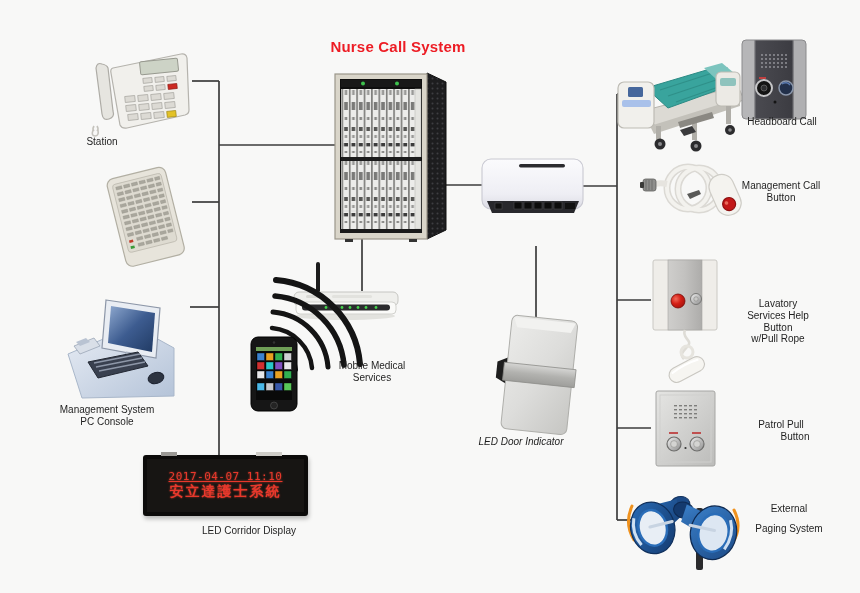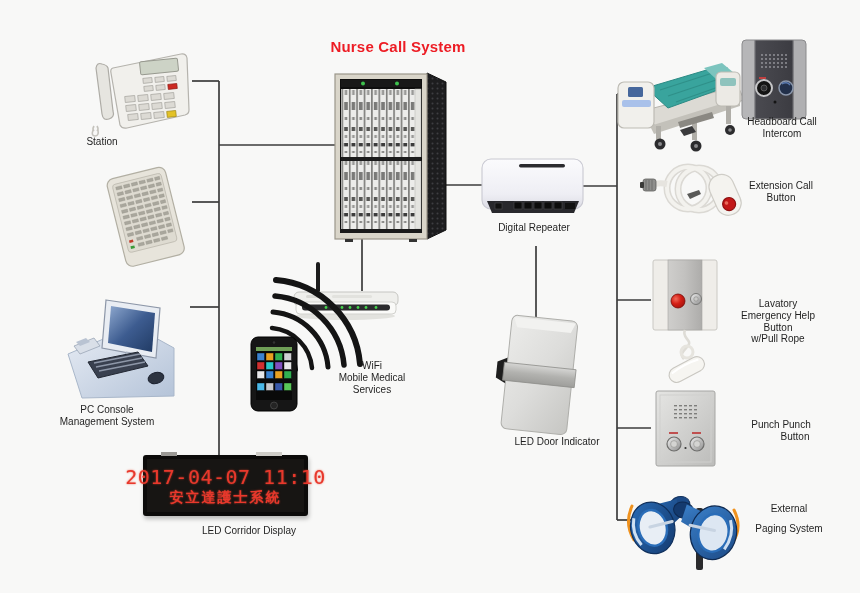--- a/index.html
+++ b/index.html
@@ -36,21 +36,21 @@
     content:"";position:absolute;left:14px;top:-7px;width:16px;height:4px;background:#9a9894;
   }
   .led-display::after{
     content:"";position:absolute;right:22px;top:-7px;width:26px;height:4px;background:#cfcdc8;
   }
   .led-line{
     font-family:"DejaVu Sans Mono",monospace;color:var(--led-red);
     text-align:center;white-space:nowrap;
     text-shadow:0 0 2px rgba(235,70,45,.75);
   }
-  .led-line1{font-size:20px;letter-spacing:.5px;}
+  .led-line1{font-size:11px;letter-spacing:.5px;text-decoration:underline;}
   .led-line2{font-size:14px;letter-spacing:2px;font-weight:bold;font-family:Liberation Serif, serif;}
 </style>
 </head>
 <body>
 
 <div class="stage">
 
   <svg class="connector" width="860" height="593" viewBox="0 0 860 593">
     <path d="M192 81 H219"></path>
     <path d="M192 202 H219"></path>
@@ -575,61 +575,56 @@
   </div>
 
   <div class="label" style="left:32px;top:136px;width:140px;">
     <div>Station</div>
   </div>
 
   <div class="label" style="left:23px;top:261px;width:140px;">
   </div>
 
   <div class="label" style="left:27px;top:404px;width:160px;">
+    <div>Management System</div>
     <div>PC Console</div>
-    <div>Management System</div>
   </div>
 
   <div class="label" style="left:151px;top:525px;width:140px;margin-left:28px;">
     <div>LED Corridor Display</div>
   </div>
 
   <div class="label" style="left:304px;top:360px;width:136px;">
-    <div>WiFi</div>
     <div>Mobile Medical</div>
     <div>Services</div>
   </div>
 
-  <div class="label" style="left:464px;top:222px;width:140px;">
-    <div>Digital Repeater</div>
-  </div>
-
-  <div class="label" style="left:487px;top:436px;width:140px;">
+
+  <div class="label" style="left:451px;top:436px;width:140px;font-style:italic;">
     <div>LED Door Indicator</div>
   </div>
 
   <div class="label" style="left:707px;top:116px;width:150px;">
     <div>Headboard Call</div>
-    <div>Intercom</div>
   </div>
 
   <div class="label" style="left:706px;top:180px;width:150px;">
-    <div>Extension Call</div>
+    <div>Management Call</div>
     <div>Button</div>
   </div>
 
   <div class="label" style="left:702px;top:298px;width:152px;">
     <div>Lavatory</div>
-    <div>Emergency Help</div>
+    <div>Services Help</div>
     <div>Button</div>
     <div>w/Pull Rope</div>
   </div>
 
   <div class="label" style="left:711px;top:419px;width:140px;">
-    <div>Punch Punch</div>
+    <div>Patrol Pull</div>
     <div class="shift-right">Button</div>
   </div>
 
   <div class="label gap-lines" style="left:714px;top:503px;width:150px;">
     <div>External</div>
     <div>Paging System</div>
   </div>
 
 </div>
 

